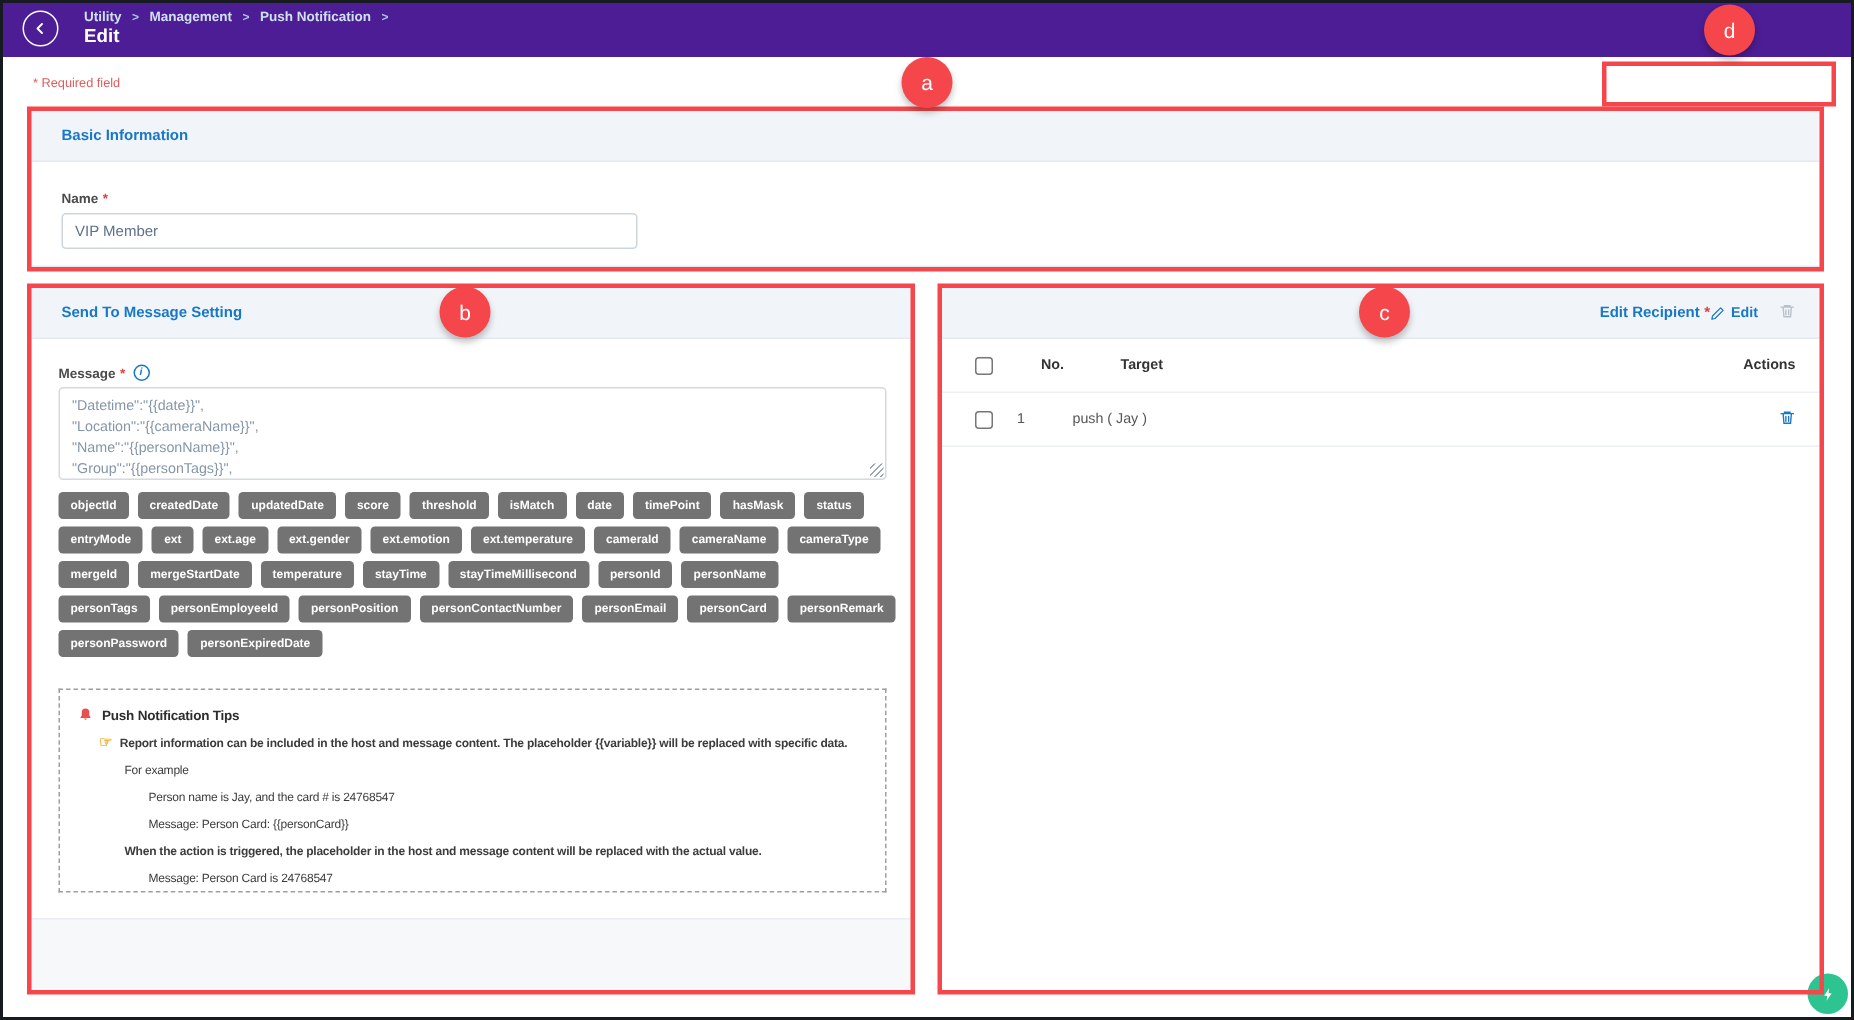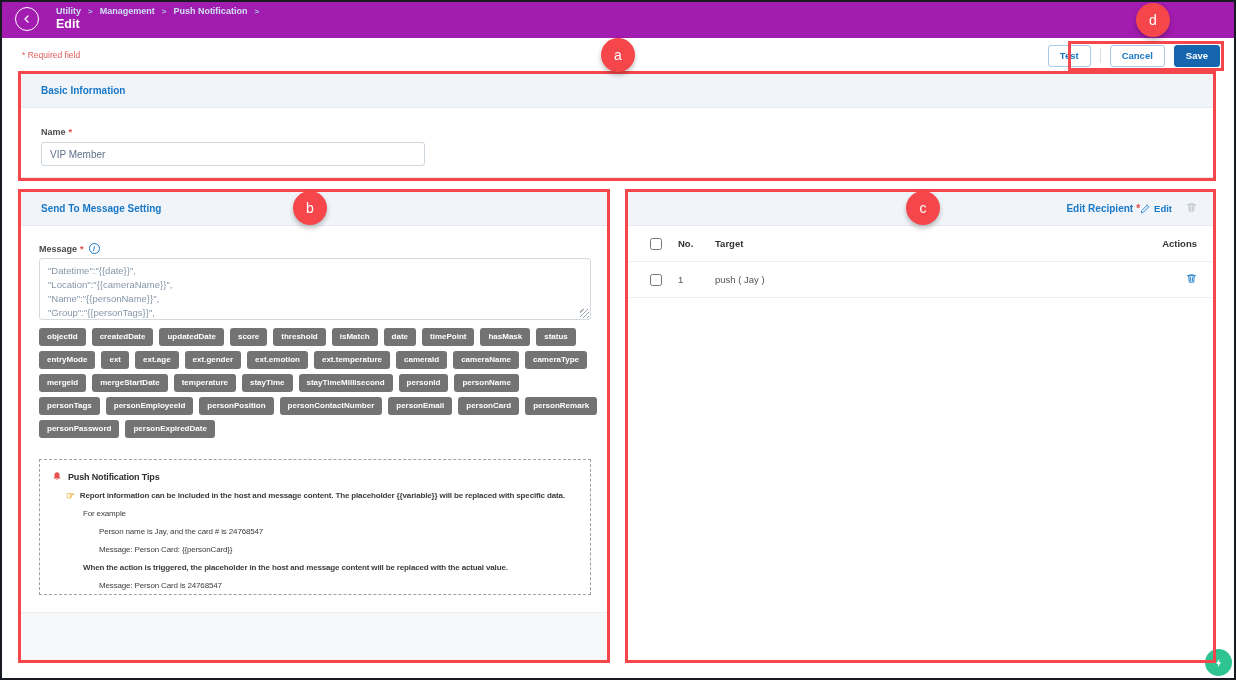--- a/index.html
+++ b/index.html
@@ -2,21 +2,21 @@
 <html><head>
 <meta charset="utf-8">
 <style>
   * { margin:0; padding:0; box-sizing:border-box; }
   body { font-family:"Liberation Sans", sans-serif; background:#e8e8e8; }
   .wrap { position:relative; width:1236px; height:680px; background:#fff; overflow:hidden;
           font-family:"Liberation Sans", sans-serif; }
   .frame { position:absolute; inset:0; border:2px solid #171a21; pointer-events:none; z-index:100; }
 
   
-  .topbar { position:absolute; left:0; top:0; width:1236px; height:38px; background:#a21caf; }
+  .topbar { position:absolute; left:0; top:0; width:1236px; height:38px; background:#4c1d95; }
   .back-btn { position:absolute; left:15px; top:7px; width:24px; height:24px; border:1.5px solid #fff;
               border-radius:50%; display:flex; align-items:center; justify-content:center; cursor:pointer; }
   .bc { position:absolute; left:56px; top:6px; display:flex; align-items:center; gap:7px;
         font-size:9px; font-weight:bold; color:#cfe0f2; }
   .bc-sep { color:#a9c6e2; font-size:8px; }
   .page-title { position:absolute; left:56px; top:17px; font-size:12.5px; font-weight:bold; color:#fff; }
 
   
   .required-note { position:absolute; left:22px; top:50px; font-size:8.5px; color:#e05b5b; }
   .actions { position:absolute; top:45px; right:16px; display:flex; align-items:center; gap:9px; z-index:5; }
@@ -67,21 +67,21 @@
 
   #card-rec { left:627px; top:191px; width:587px; height:471px; }
   #card-rec .card-header { justify-content:flex-end; }
   .rec-right { display:flex; align-items:center; gap:14px; }
   .edit-link { display:flex; align-items:center; gap:4px; color:#1878c8; font-size:9.5px; font-weight:bold;
                cursor:pointer; }
   .trash-disabled { color:#b8c0ca; cursor:default; }
   .trash-active { color:#1878c8; cursor:pointer; }
   .tbl-head, .tbl-row { display:flex; align-items:center; height:36px; padding-left:22px;
                         border-bottom:1px solid #eceff3; font-size:9.5px; }
-  .tbl-head { font-weight:bold; color:#333; }
+  .tbl-head { font-weight:bold; color:#333;gap:16px; }
   .tbl-row { color:#555; }
   .col-cb { width:28px; display:flex; align-items:center; }
   .col-no { width:37px; }
   .col-target { flex:1; }
   .col-actions { width:60px; text-align:right; padding-right:16px; }
   .cb { width:12px; height:12px; accent-color:#1878c8; cursor:pointer; }
 
   
   .ann-rect { position:absolute; border:3px solid #f5474b; pointer-events:none; z-index:50; }
   #rect-a { left:18px; top:71px; width:1198px; height:110px; }
@@ -119,26 +119,20 @@
         <span class="bc-item">Management</span>
         <span class="bc-sep">&gt;</span>
 
         <span class="bc-item">Push Notification</span>
         <span class="bc-sep">&gt;</span>
       </div>
     <div class="page-title">Edit</div>
   </div>
 
   <div class="required-note">* Required field</div>
-  <div class="actions">
-    <button class="btn btn-outline">Test</button>
-    <div class="v-divider"></div>
-    <button class="btn btn-outline">Cancel</button>
-    <button class="btn btn-primary">Save</button>
-  </div>
 
   <div class="card" id="card-basic">
     <div class="card-header">
       <span>Basic Information</span>
     </div>
     <div class="field-label">
       <span>Name</span><span class="req-star">*</span>
     </div>
     <input class="text-input" type="text" value="VIP Member" style="">
   </div>

